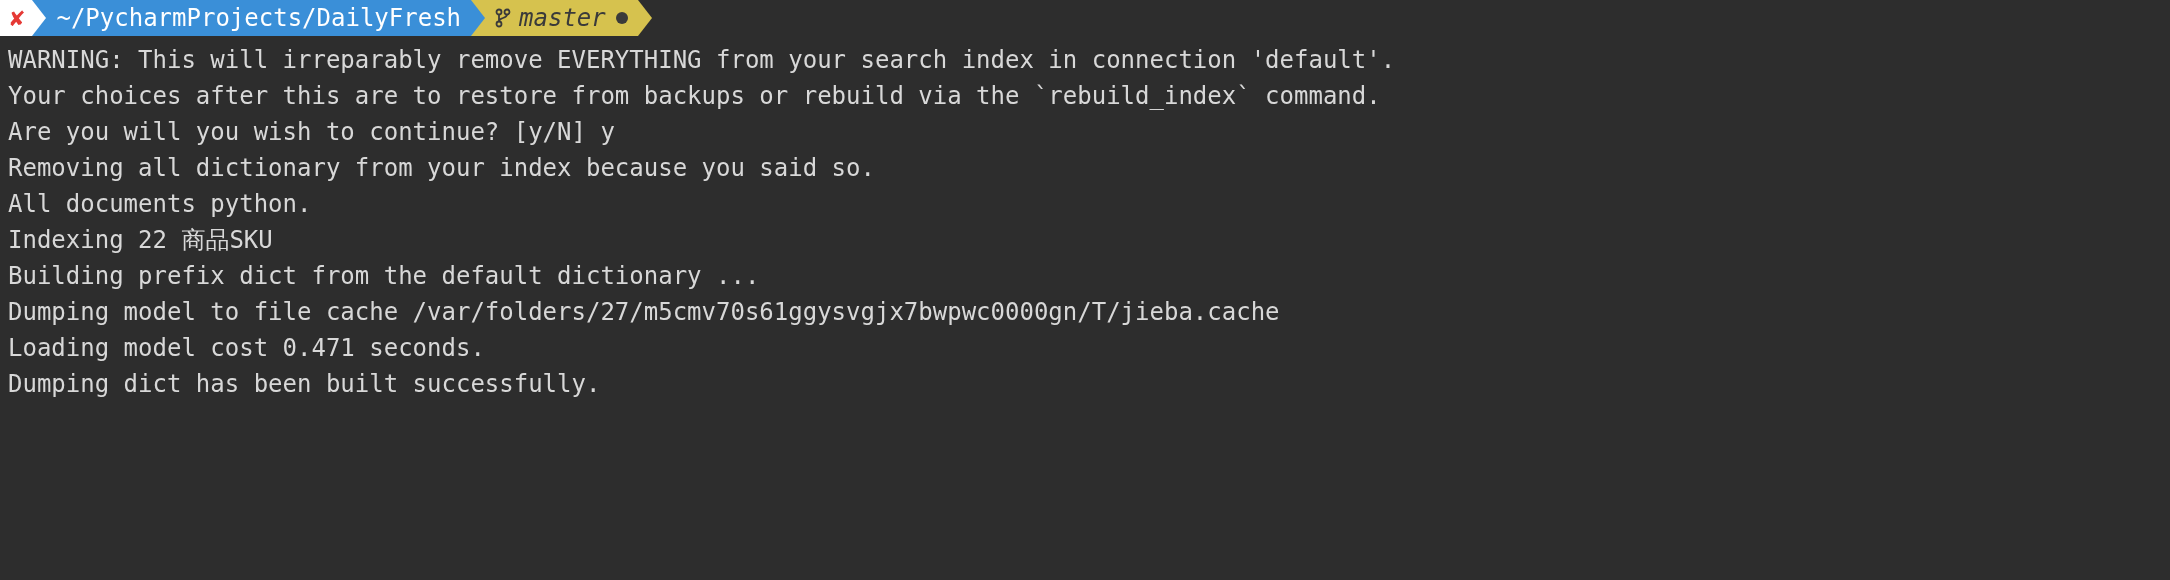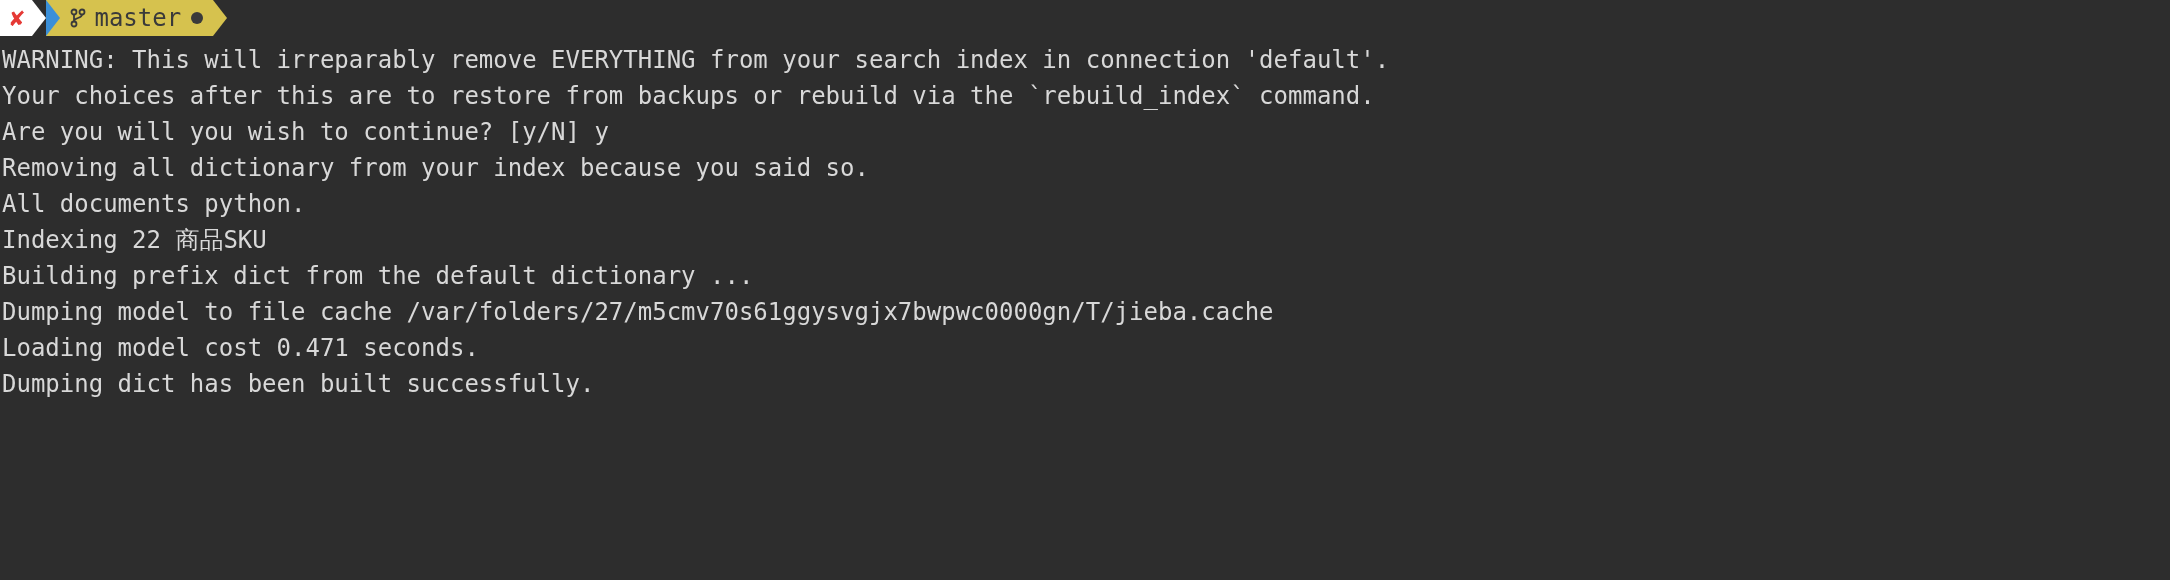--- a/index.html
+++ b/index.html
@@ -38,20 +38,21 @@
       padding-left: 10px;
       padding-right: 8px;
     }
     .seg-path {
       background: #3a8fd8;
       color: #ffffff;
     }
     .seg-branch {
       background: #d6c24e;
       color: #3a3a3a;
+      font-style: italic;
     }
     .seg-arrow {
       width: 0;
       height: 0;
       border-top: 18px solid transparent;
       border-bottom: 18px solid transparent;
       border-left: 14px solid;
     }
     .arrow-x { border-left-color: #ffffff; z-index: 3; position: relative; }
     .arrow-path { border-left-color: #3a8fd8; z-index: 2; position: relative; }
@@ -82,31 +83,34 @@
     }
     .cmd-manage {
       color: #d6c24e;
       text-decoration: underline;
     }
     .cmd-arg {
       color: #d6c24e;
     }
     .output-line {
       white-space: pre;
-      padding-left: 2px;
+      padding-left: 8px;
     }
   </style>
 </head>
 <body>
 
 <div class="prompt-line">
   <div class="seg seg-x">
     <span>✘</span>
   </div>
   <div class="seg-arrow arrow-x"></div>
+  <div class="seg seg-path">
+    <span>~/PycharmProjects/DailyFresh</span>
+  </div>
   <div class="seg-arrow arrow-path"></div>
   <div class="seg seg-branch">
     <span class="branch-icon">
       <svg width="16" height="20" viewBox="0 0 16 20">
         <circle cx="4" cy="4" r="2.5" fill="none" stroke="#3a3a3a" stroke-width="1.8"></circle>
         <circle cx="12" cy="4" r="2.5" fill="none" stroke="#3a3a3a" stroke-width="1.8"></circle>
         <circle cx="4" cy="16" r="2.5" fill="none" stroke="#3a3a3a" stroke-width="1.8"></circle>
         <path d="M4 6.5 V13.5 M12 6.5 C12 11 4 9 4 13.5" fill="none" stroke="#3a3a3a" stroke-width="1.8"></path>
       </svg>
     </span>

